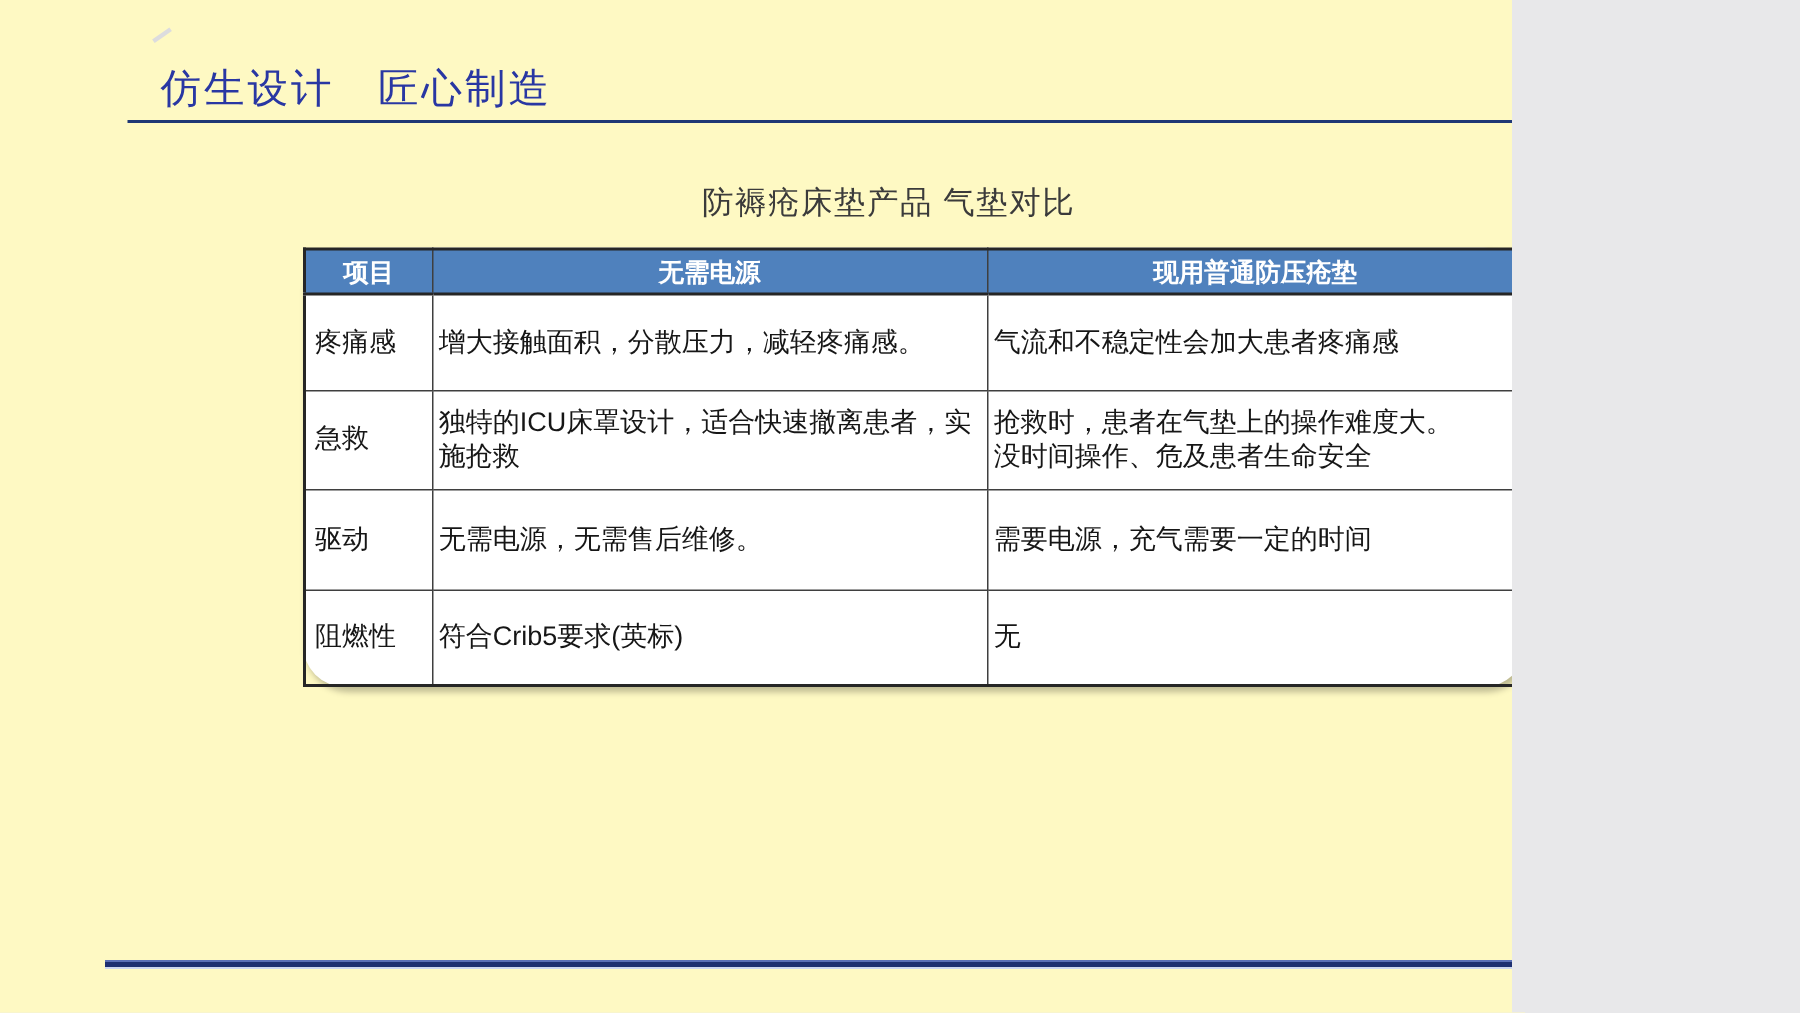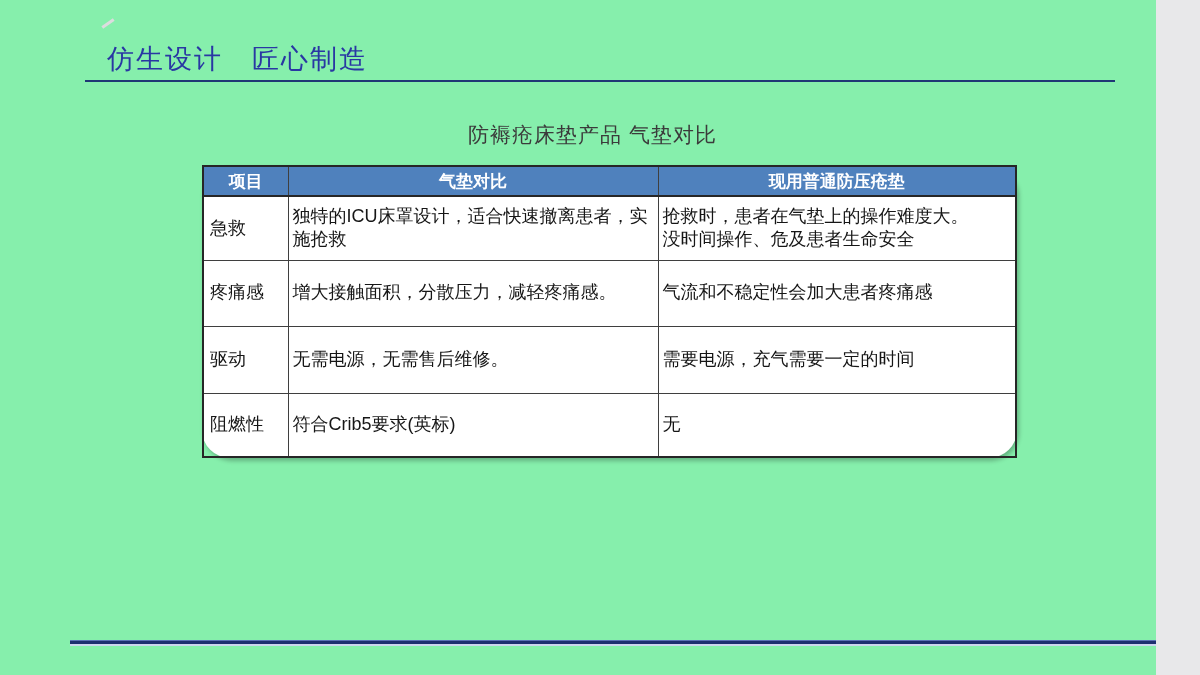--- a/index.html
+++ b/index.html
@@ -2,22 +2,22 @@
 <html><head>
 <meta charset="utf-8">
 <style>
   html,body{margin:0;padding:0;}
   body{
     font-family:"Liberation Sans","DejaVu Sans",sans-serif;
     background:#e8e8ea;
   }
   .slide{
     position:relative;
-    width:1156px;height:675px;
-    background:#86efac;
+    width:1008px;height:675px;
+    background:#fef9c3;
     overflow:hidden;
   }
   .deco-mark{
     position:absolute;left:101px;top:22px;
     width:14px;height:3px;background:#dcdcde;
     transform:rotate(-35deg);
   }
   .header-title{
     position:absolute;left:107px;top:41px;
     font-size:27px;color:#2937a3;
@@ -99,35 +99,35 @@
 
   <table class="cmp">
     <colgroup>
       <col style="width:85px">
       <col style="width:370px">
       <col style="width:358px">
     </colgroup>
     <thead>
       <tr>
         <th>项目</th>
-        <th>气垫对比</th>
+        <th>无需电源</th>
         <th>现用普通防压疮垫</th>
       </tr>
     </thead>
     <tbody>
         <tr>
+          <td class="item-col">疼痛感</td>
+          <td>增大接触面积，分散压力，减轻疼痛感。</td>
+          <td>气流和不稳定性会加大患者疼痛感</td>
+        </tr>
+        <tr>
           <td class="item-col">急救</td>
           <td>独特的ICU床罩设计，适合快速撤离患者，实施抢救</td>
           <td>抢救时，患者在气垫上的操作难度大。
 没时间操作、危及患者生命安全</td>
-        </tr>
-        <tr>
-          <td class="item-col">疼痛感</td>
-          <td>增大接触面积，分散压力，减轻疼痛感。</td>
-          <td>气流和不稳定性会加大患者疼痛感</td>
         </tr>
         <tr>
           <td class="item-col">驱动</td>
           <td>无需电源，无需售后维修。</td>
           <td>需要电源，充气需要一定的时间</td>
         </tr>
         <tr>
           <td class="item-col">阻燃性</td>
           <td>符合Crib5要求(英标)</td>
           <td>无</td>

